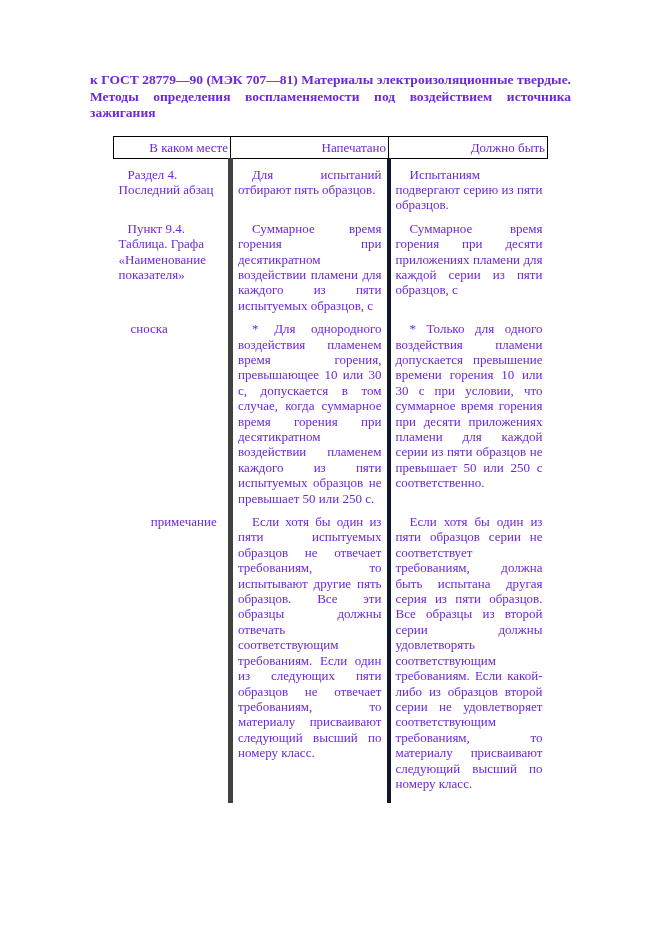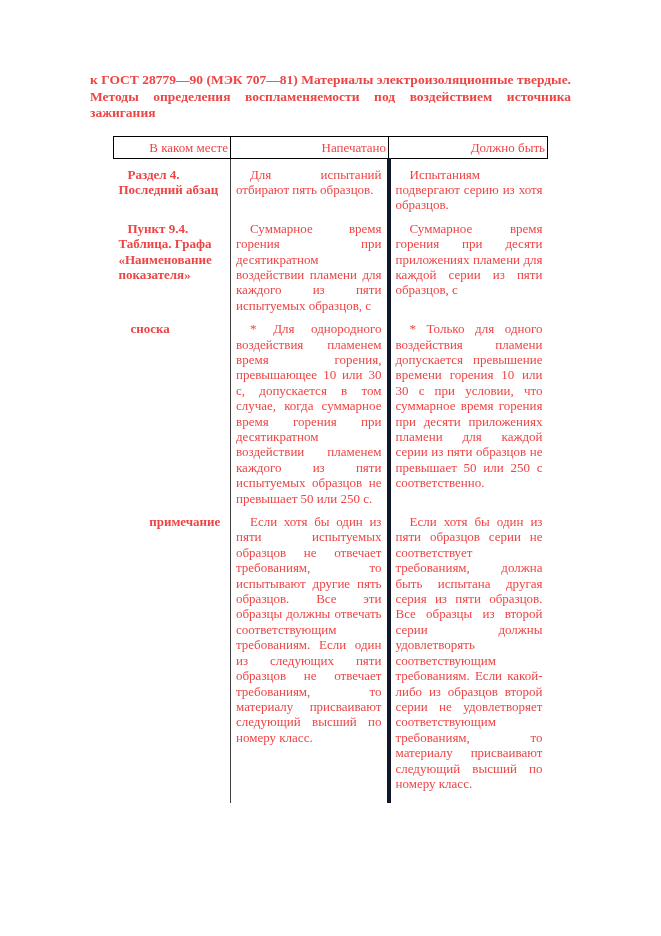--- a/index.html
+++ b/index.html
@@ -6,21 +6,21 @@
     margin: 0;
     padding: 0;
     background: #ffffff;
   }
   .page {
     position: relative;
     width: 577px;
     height: 936px;
     background: #ffffff;
     font-family: "Liberation Serif", "DejaVu Serif", serif;
-    color: #ef4444;
+    color: #6d28d9;
     box-sizing: border-box;
     padding: 72px 0 16px 90px;
   }
   .doc-header {
     width: 481px;
     margin: 0;
     font-size: 13.5px;
     line-height: 16.5px;
     font-weight: bold;
     text-align: justify;
@@ -41,21 +41,21 @@
     line-height: 15px;
     text-align: right;
     padding: 3px 2px;
   }
   .errata-table td {
     vertical-align: top;
     padding: 8px 5px 0 5px;
     font-size: 13px;
     line-height: 15.4px;
   }
-  .errata-table td.col-place { border-right: 1px solid #404040; font-weight: bold; }
+  .errata-table td.col-place { border-right: 5px solid #404040; }
   .errata-table td.col-printed { border-right: 4px solid #0f172a; }
   .errata-table tbody tr:last-child td { padding-bottom: 12px; }
   .errata-table td p {
     margin: 0;
   }
   .col-place p {
     text-align: left;
     text-indent: 9px;
   }
   .col-place p.small-indent { text-indent: 12px; }
@@ -93,21 +93,21 @@
     </thead>
     <tbody>
       <tr>
         <td class="col-place">
           <p>Раздел 4. Последний абзац</p>
         </td>
         <td class="col-printed cell-text">
           <p>Для испытаний отбирают пять образцов.</p>
         </td>
         <td class="col-corrected cell-text">
-          <p>Испытаниям подвергают серию из хотя образцов.</p>
+          <p>Испытаниям подвергают серию из пяти образцов.</p>
         </td>
       </tr>
       <tr>
         <td class="col-place">
           <p>Пункт 9.4. Таблица. Графа «Наименование показателя»</p>
         </td>
         <td class="col-printed cell-text">
           <p>Суммарное время горения при десятикратном воздействии пламени для каждого из пяти испытуемых образцов, с</p>
         </td>
         <td class="col-corrected cell-text">

